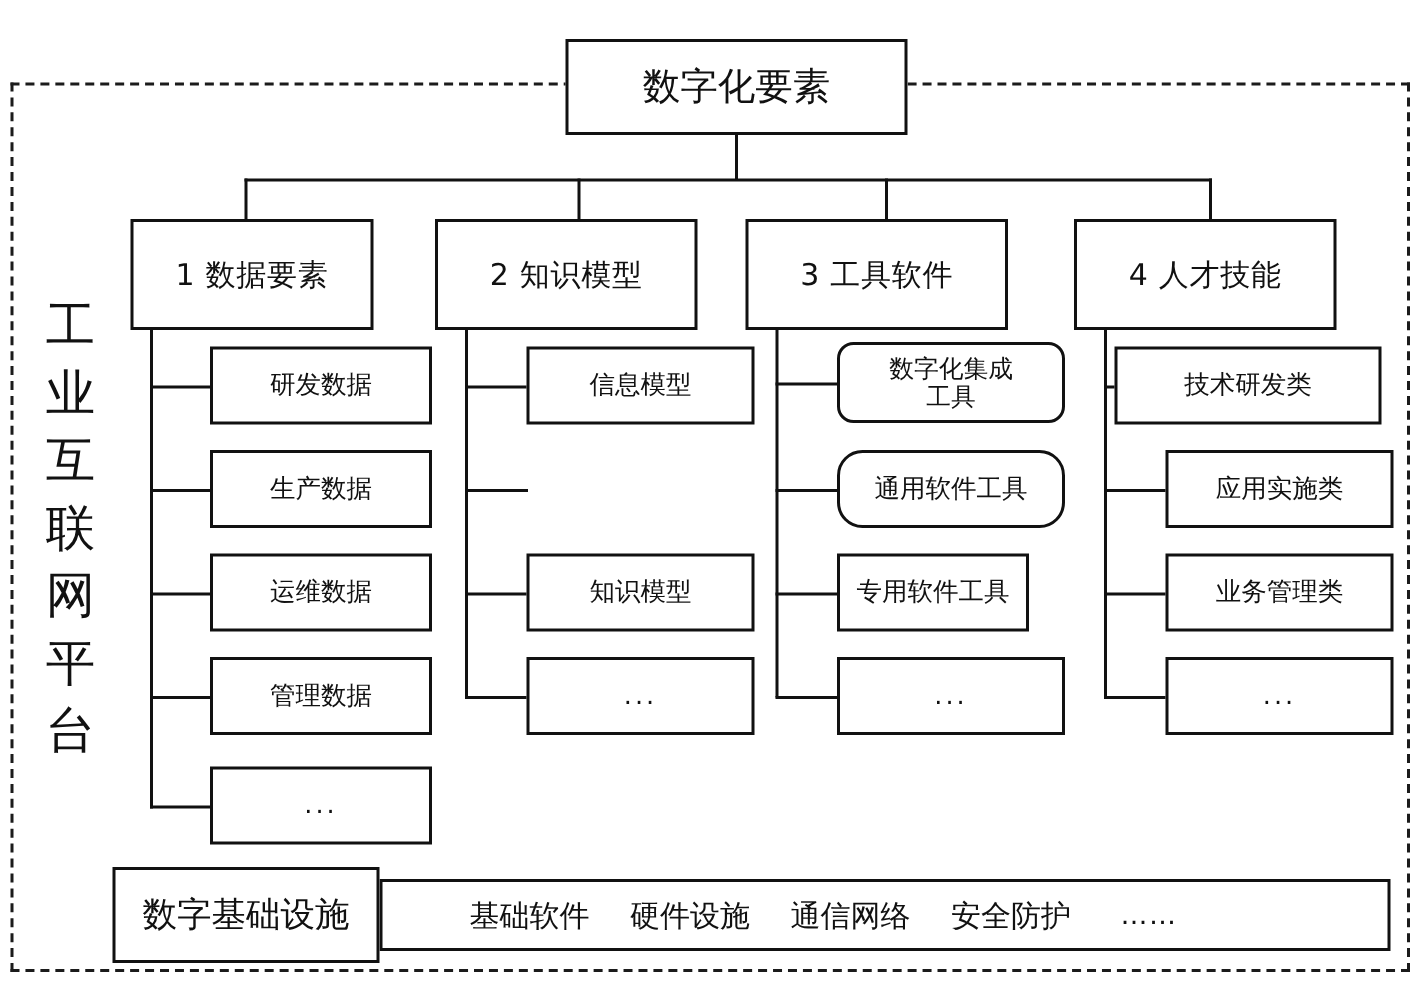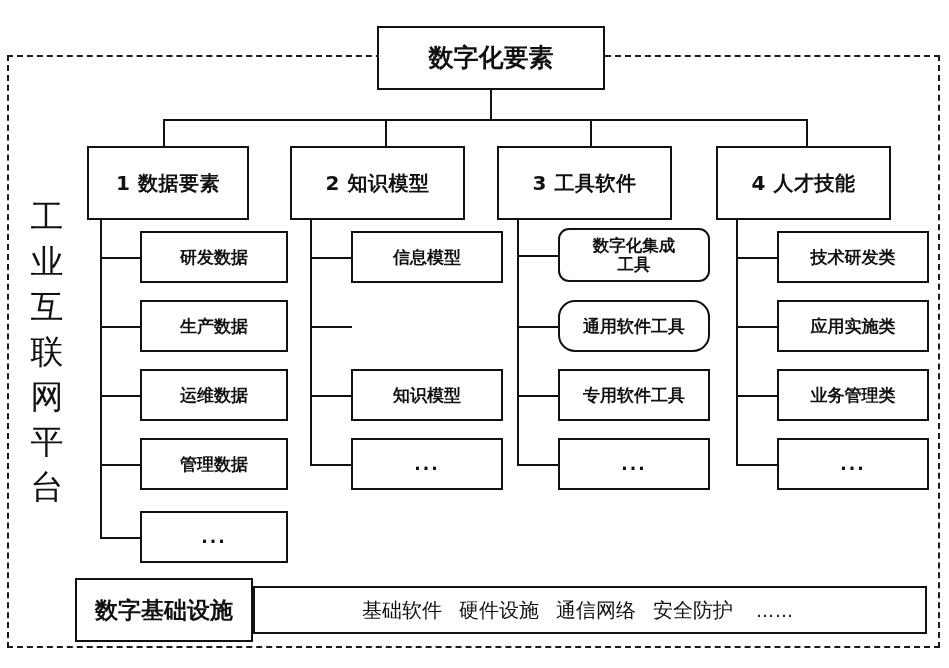--- a/index.html
+++ b/index.html
@@ -47,21 +47,20 @@
     position:absolute;
     box-sizing:border-box;
     background:#ffffff;
     border:2.4px solid #111111;
     display:flex;
     align-items:center;
     justify-content:center;
     text-align:center;
     line-height:1.22;
     z-index:4;
-    font-weight:bold;
   }
   .box.title-box{
     left:377px; top:26px; width:228px; height:64px;
     font-size:25px;
     z-index:6;
   }
   .box.cat-box{
     height:74px;
     font-size:20px;
     letter-spacing:0.5px;
@@ -98,22 +97,22 @@
     box-sizing:border-box;
     border:2.4px solid #111111;
     background:#ffffff;
     display:flex;
     align-items:center;
     z-index:3;
   }
   .infra-items{
     display:flex;
     align-items:center;
-    gap:17px;
-    margin-left:107px;
+    gap:27px;
+    margin-left:58px;
     font-size:20px;
   }
   .infra-items .ellipsis{
     font-size:18px;
     letter-spacing:1px;
     margin-left:6px;
   }
   .box.infra-label{
     left:75px; top:578px; width:178px; height:64px;
     font-size:23px;
@@ -177,31 +176,31 @@
   <div class="box cat-box" style="left:497px; top:146px; width:175px;">3 工具软件</div>
   <div class="line v" style="left:517px; top:208px; height:257px;"></div>
   <div class="line h" style="left:517px; top:255px; width:42px;"></div>
   <div class="line h" style="left:517px; top:326px; width:42px;"></div>
   <div class="line h" style="left:517px; top:395px; width:42px;"></div>
   <div class="line h" style="left:517px; top:464px; width:42px;"></div>
 
   <div class="box leaf-box two-line" style="left:558px; top:228px; width:152px; height:54px; white-space:pre-line;">数字化集成
 工具</div>
   <div class="box leaf-box" style="left:558px; top:300px; width:152px;border-radius:17px;">通用软件工具</div>
-  <div class="box leaf-box" style="left:558px; top:369px; width:152px;">专用软件工具</div>
+  <div class="box leaf-box" style="left:558px; top:369px; width:128px;">专用软件工具</div>
   <div class="box leaf-box dots" style="left:558px; top:438px; width:152px;">...</div>
 
   <div class="box cat-box" style="left:716px; top:146px; width:175px;">4 人才技能</div>
   <div class="line v" style="left:736px; top:208px; height:257px;"></div>
   <div class="line h" style="left:736px; top:257px; width:42px;"></div>
   <div class="line h" style="left:736px; top:326px; width:42px;"></div>
   <div class="line h" style="left:736px; top:395px; width:42px;"></div>
   <div class="line h" style="left:736px; top:464px; width:42px;"></div>
 
-  <div class="box leaf-box" style="left:777px; top:231px; width:152px;">技术研发类</div>
+  <div class="box leaf-box" style="left:743px; top:231px; width:178px;">技术研发类</div>
   <div class="box leaf-box" style="left:777px; top:300px; width:152px;">应用实施类</div>
   <div class="box leaf-box" style="left:777px; top:369px; width:152px;">业务管理类</div>
   <div class="box leaf-box dots" style="left:777px; top:438px; width:152px;">...</div>
 
   <div class="infra-bar">
     <div class="infra-items">
       <span>基础软件</span>
       <span>硬件设施</span>
       <span>通信网络</span>
       <span>安全防护</span>

